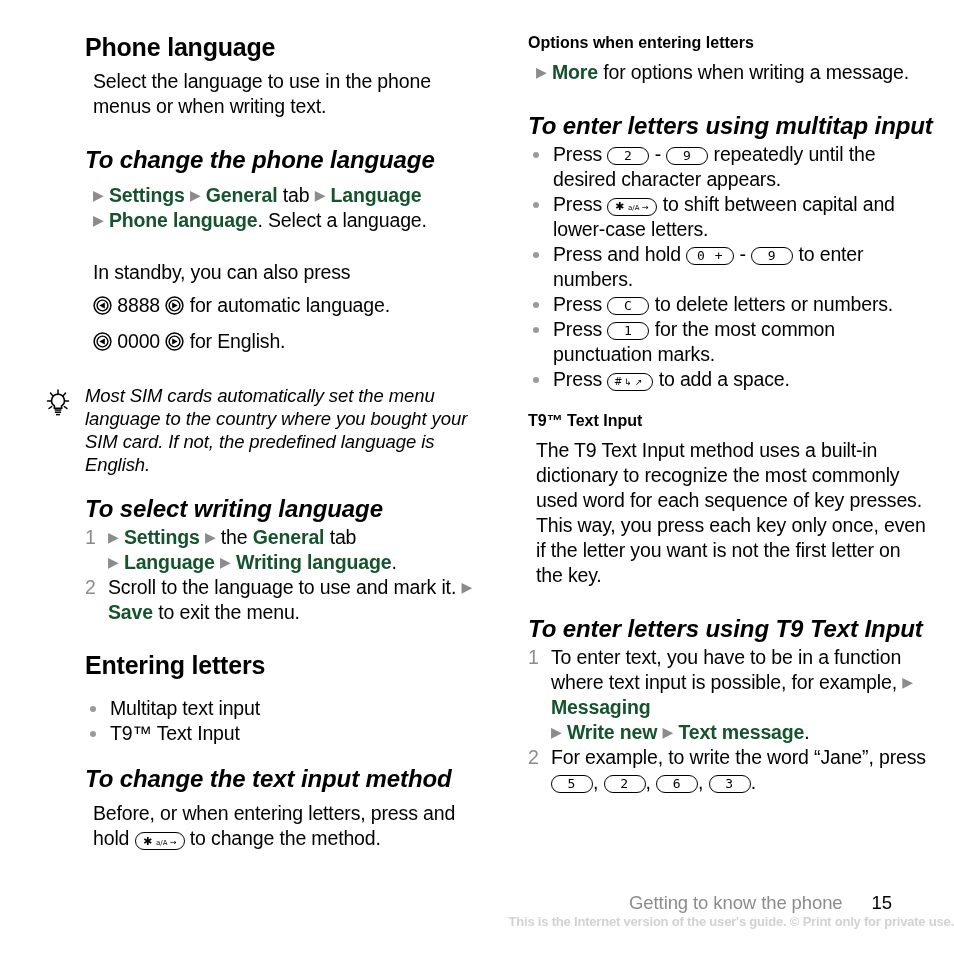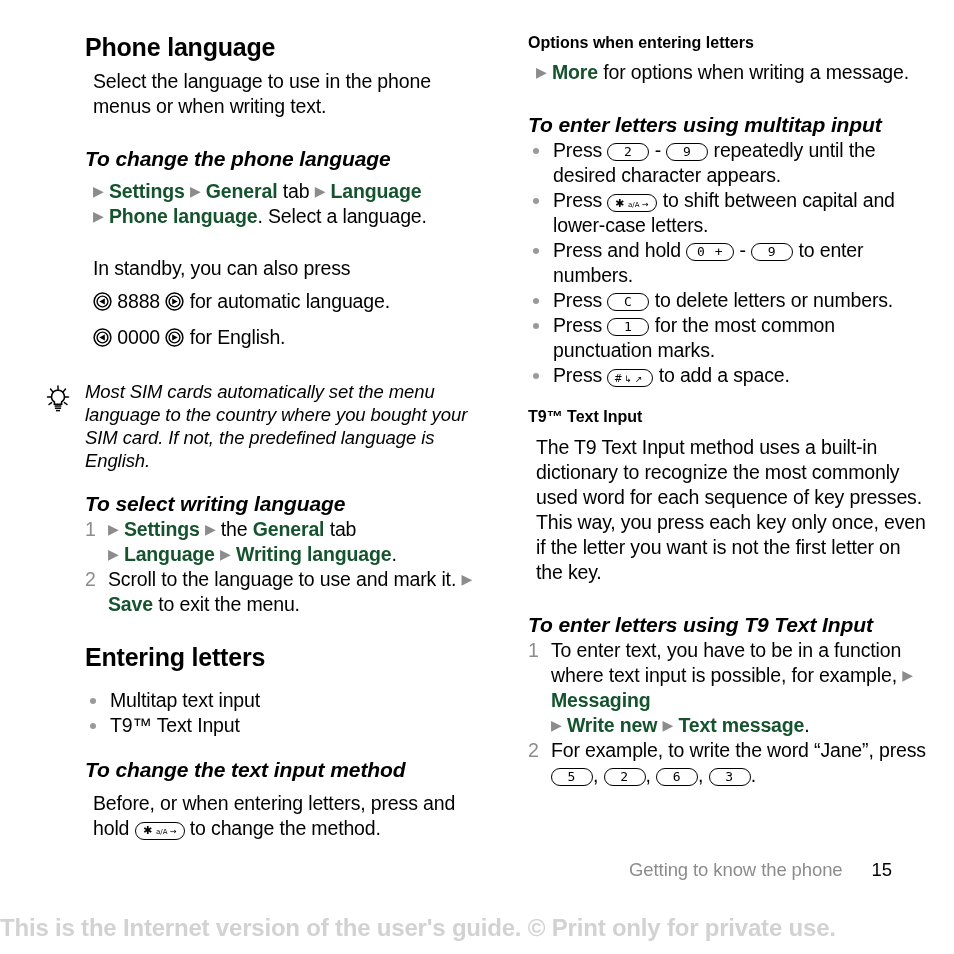--- a/index.html
+++ b/index.html
@@ -16,21 +16,21 @@
   
   .col{position:absolute;top:33px;width:406px;}
   .col-left{left:85px;}
   .col-right{left:528px;}
 
   h1.sec{
     font-size:25px;font-weight:bold;letter-spacing:-0.2px;
     margin:0 0 6px 0;line-height:1.12;
   }
   h2.sub{
-    font-size:21px;font-weight:bold;font-style:italic;
+    font-size:24px;font-weight:bold;font-style:italic;
     margin:0 0 1px 0;line-height:1.2;letter-spacing:-0.1px;
   }
   h3.sub2{
     font-size:16px;font-weight:bold;font-style:normal;
     margin:0 0 1px 0;line-height:1.2;
   }
   p.t{
     font-size:19.5px;line-height:25px;margin:8px;
     letter-spacing:-0.15px;
   }
@@ -66,27 +66,27 @@
   }
   .key.wide{min-width:34px;}
   .key.sym{font-size:10px;letter-spacing:0;padding:0 4px;min-width:32px;}
   .key svg{vertical-align:middle;}
 
   
   .nav{display:inline-block;vertical-align:-3px;}
 
   
   .foot{
-    position:absolute;left:0;right:0;top:859px;text-align:right;
+    position:absolute;left:0;right:0;top:892px;text-align:right;
     font-size:18.5px;color:#8c8c8c;padding-right:62px;letter-spacing:-0.1px;
   }
   .foot .pg{color:#000;margin-left:24px;}
   .water{
-    position:absolute;left:0;right:0;top:914px;text-align:left;
-    font-size:24px;font-weight:bold;color:#d2d2d2;letter-spacing:-0.2px;
+    position:absolute;left:0;right:0;top:914px;text-align:right;
+    font-size:13px;font-weight:bold;color:#d2d2d2;letter-spacing:-0.2px;
   }
 </style>
 </head>
 <body>
 
 <div class="page">
 
   <div class="col col-left">
 
     <h1 class="sec">Phone language</h1>

